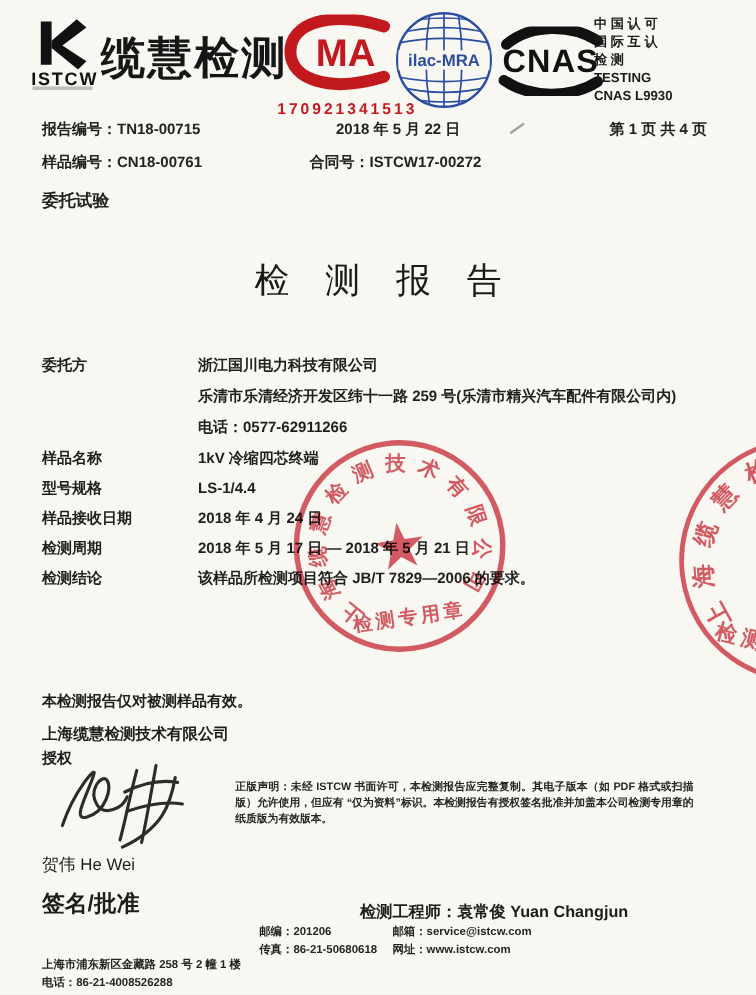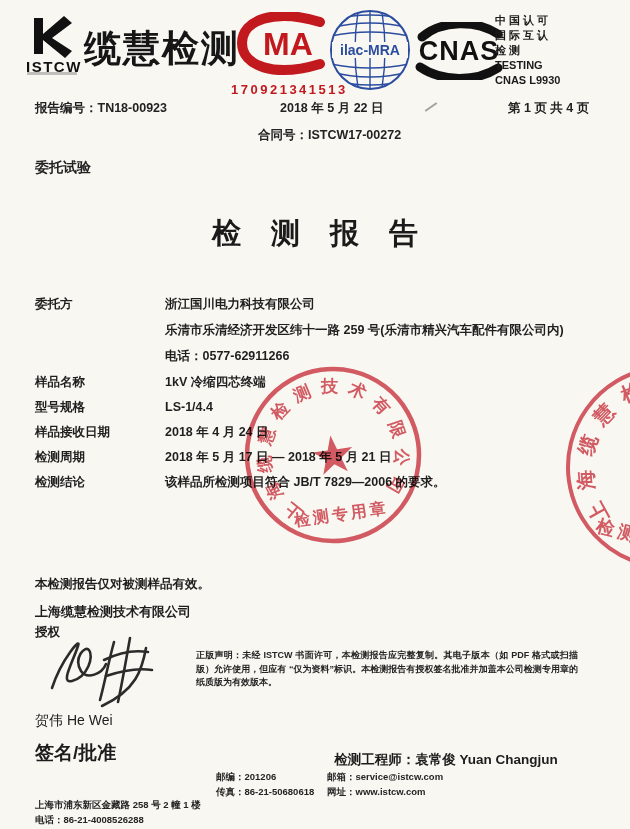--- a/index.html
+++ b/index.html
@@ -26,41 +26,41 @@
   .accred{position:absolute;left:495px;top:13px;font-size:11px;font-weight:900;line-height:15px;color:#1b1b1b;}
   .accred .cn{letter-spacing:3px;}
 
   
   .meta{font-size:12.5px;font-weight:700;color:#222;}
   .pen-mark{position:absolute;left:424px;top:106px;width:14px;height:2px;background:#7c7c7c;transform:rotate(-35deg);opacity:.7;}
 
   
   .report-title{position:absolute;left:0;right:0;top:214px;text-align:center;
     font-family:"Liberation Serif","DejaVu Serif",serif;
-    font-size:29px;font-weight:700;color:#1a1a1a;letter-spacing:30px;text-indent:30px;}
+    font-size:29px;font-weight:400;color:#1a1a1a;letter-spacing:30px;text-indent:30px;}
 
   
   .frow{position:absolute;left:35px;width:560px;font-size:12.5px;font-weight:700;color:#1f1f1f;line-height:17px;}
   .flabel{position:absolute;left:0;top:0;width:125px;}
   .fvalue{position:absolute;left:130px;top:0;width:430px;}
 
   
   .stamp{mix-blend-mode:multiply;opacity:.85;}
   .stamp-main{position:absolute;left:238px;top:360px;width:190px;height:190px;transform:rotate(-8deg);}
   .stamp-edge{position:absolute;left:553px;top:352px;width:230px;height:230px;transform:rotate(14deg);}
 
   
   .validity{position:absolute;left:35px;top:576px;font-size:12.5px;font-weight:700;}
   .company-line{position:absolute;left:35px;top:603px;font-size:13px;font-weight:800;}
   .authorize{position:absolute;left:35px;top:624px;font-size:12.5px;font-weight:700;}
   .signature{position:absolute;left:42px;top:630px;width:125px;height:82px;}
   .disclaimer{position:absolute;left:196px;top:649px;width:382px;font-size:9px;font-weight:700;line-height:13.5px;color:#242424;text-align:justify;}
   .approver{position:absolute;left:35px;top:712px;font-size:14px;font-weight:400;}
   .approver-role{position:absolute;left:35px;top:740px;font-size:19px;font-weight:700;}
-  .engineer{position:absolute;left:300px;top:751px;width:292px;text-align:center;font-size:13.5px;font-weight:800;}
+  .engineer{position:absolute;left:300px;top:751px;width:292px;text-align:left;font-size:13.5px;font-weight:800;}
 
   
   .footer{position:absolute;top:769px;font-size:9.5px;font-weight:700;line-height:15px;color:#242424;}
   .fcol1{left:35px;width:175px;margin-top:28px;}
   .fcol2{left:216px;width:105px;}
   .fcol3{left:327px;width:160px;}
 </style>
 </head>
 <body>
 
@@ -111,25 +111,26 @@
   </svg>
 
   <div class="accred">
     <div class="cn">中国认可</div>
     <div class="cn">国际互认</div>
     <div class="cn">检测</div>
     <div>TESTING</div>
     <div>CNAS L9930</div>
   </div>
 
-  <div class="abs meta" style="left:35px;top:100px;">报告编号：TN18-00923</div>
+  <div class="abs meta" style="left:35px;top:100px;">报告编号：TN18-00715</div>
   <div class="abs meta" style="left:280px;top:100px;">2018 年 5 月 22 日</div>
   <div class="abs meta" style="left:480px;top:100px;margin-left:28px;">第 1 页 共 4 页</div>
   <div class="pen-mark"></div>
 
+  <div class="abs meta" style="left:35px;top:127px;">样品编号：CN18-00761</div>
   <div class="abs meta" style="left:258px;top:127px;">合同号：ISTCW17-00272</div>
 
   <div class="abs meta" style="left:35px;top:159px;font-size:14px;">委托试验</div>
 
   <div class="report-title">检测报告</div>
 
   <div class="frow" style="top:296px;">
     <span class="flabel">委托方</span>
     <span class="fvalue">浙江国川电力科技有限公司</span>
   </div>

